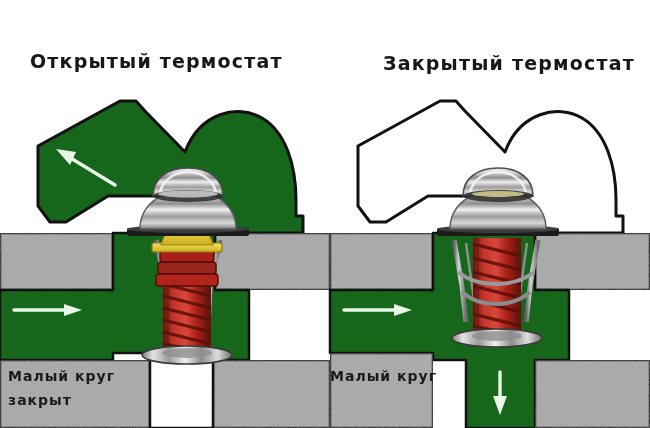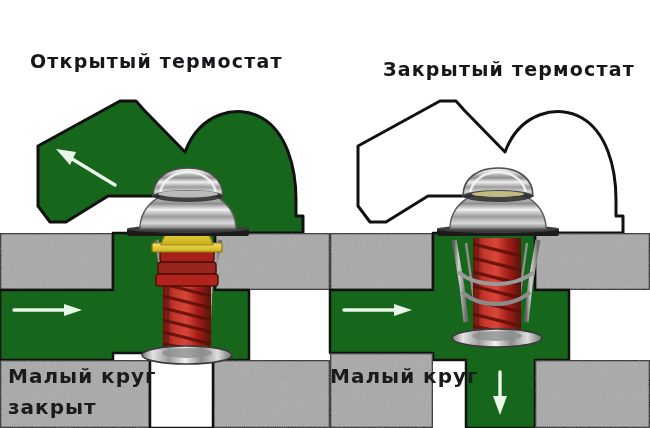--- a/index.html
+++ b/index.html
@@ -9,33 +9,33 @@
   .ttl{
     position:absolute;
     font-family:"DejaVu Sans","Liberation Sans",sans-serif;
     font-size:19px;
     font-weight:700;
     letter-spacing:1.2px;
     color:#17171b;
     white-space:nowrap;
   }
   #title-left{left:30px;top:50px;}
-  #title-right{left:383px;top:58px;}
+  #title-right{left:383px;top:52px;}
   .cap{
     position:absolute;
     font-family:"DejaVu Sans","Liberation Sans",sans-serif;
-    font-size:20px;
+    font-size:14px;
     font-weight:700;
     letter-spacing:1px;
     color:#1b1b1f;
     white-space:nowrap;
     line-height:21px;
   }
   #cap-left-1{left:8px;top:366px;}
-  #cap-left-2{left:8px;top:390px;margin-top:7px;}
+  #cap-left-2{left:8px;top:390px;}
   #cap-right-1{left:330px;top:366px;}
   #cap-right-2{left:330px;top:390px;}
 </style>
 </head>
 <body>
 
 <div id="stage">
 
   <svg id="diagram" viewBox="0 0 650 428">
     <defs>

